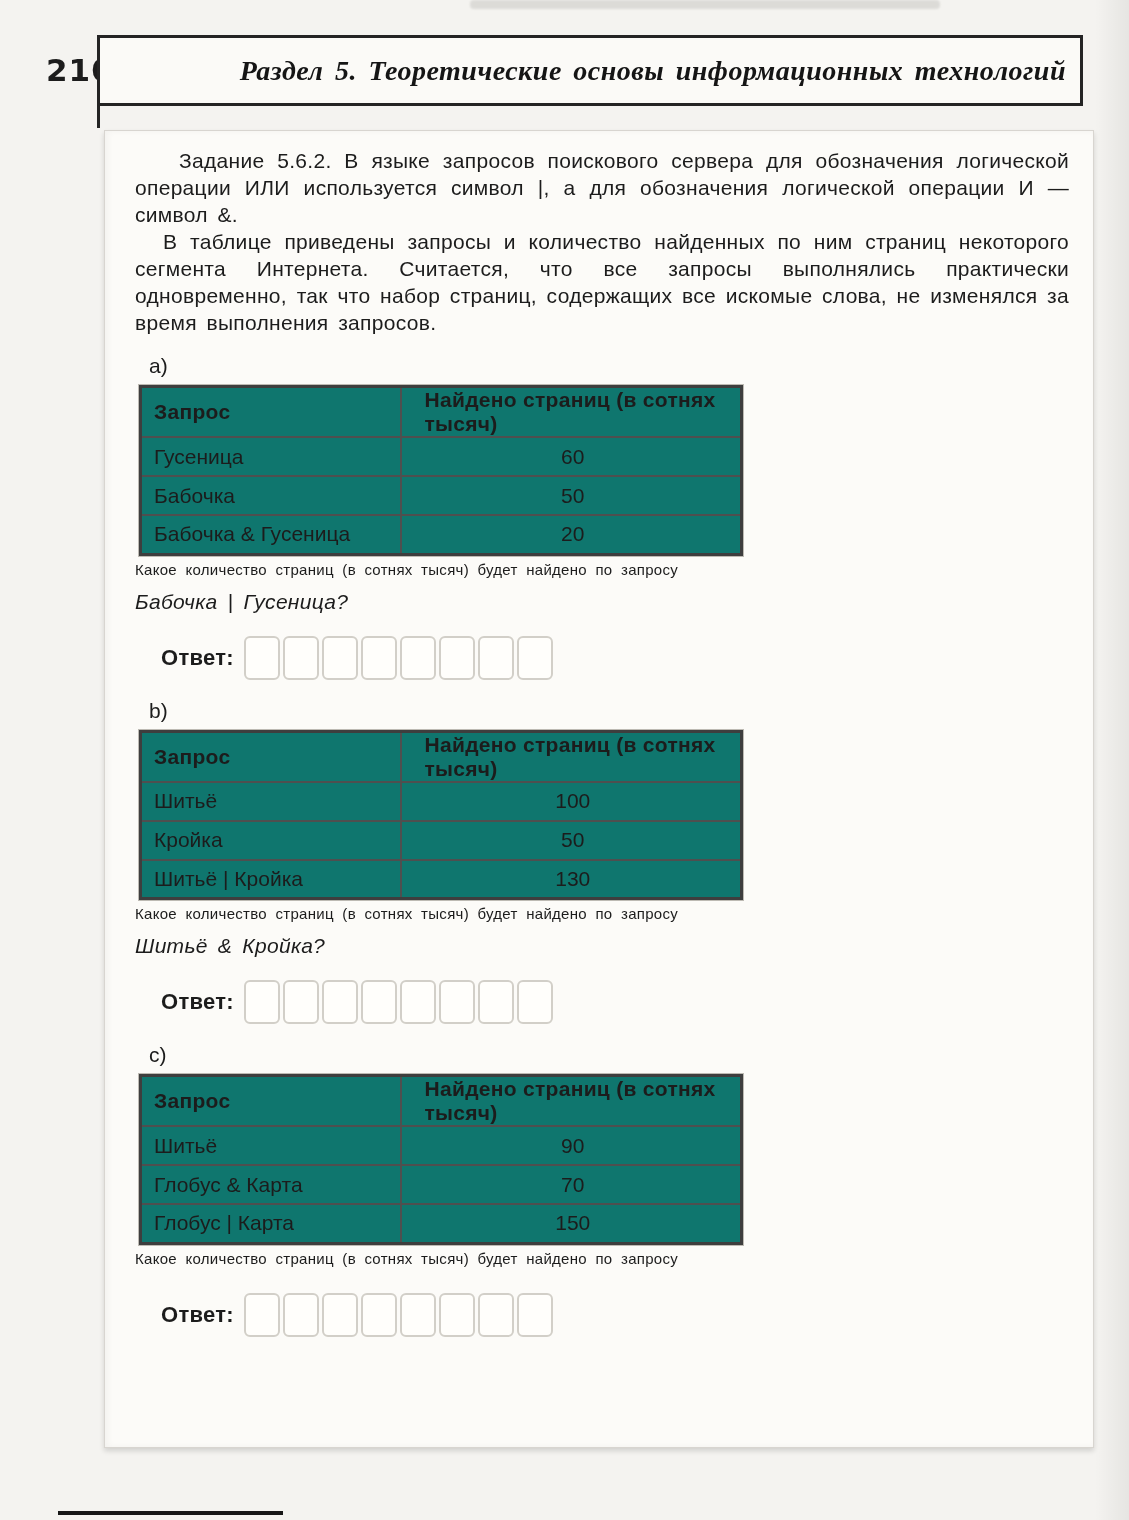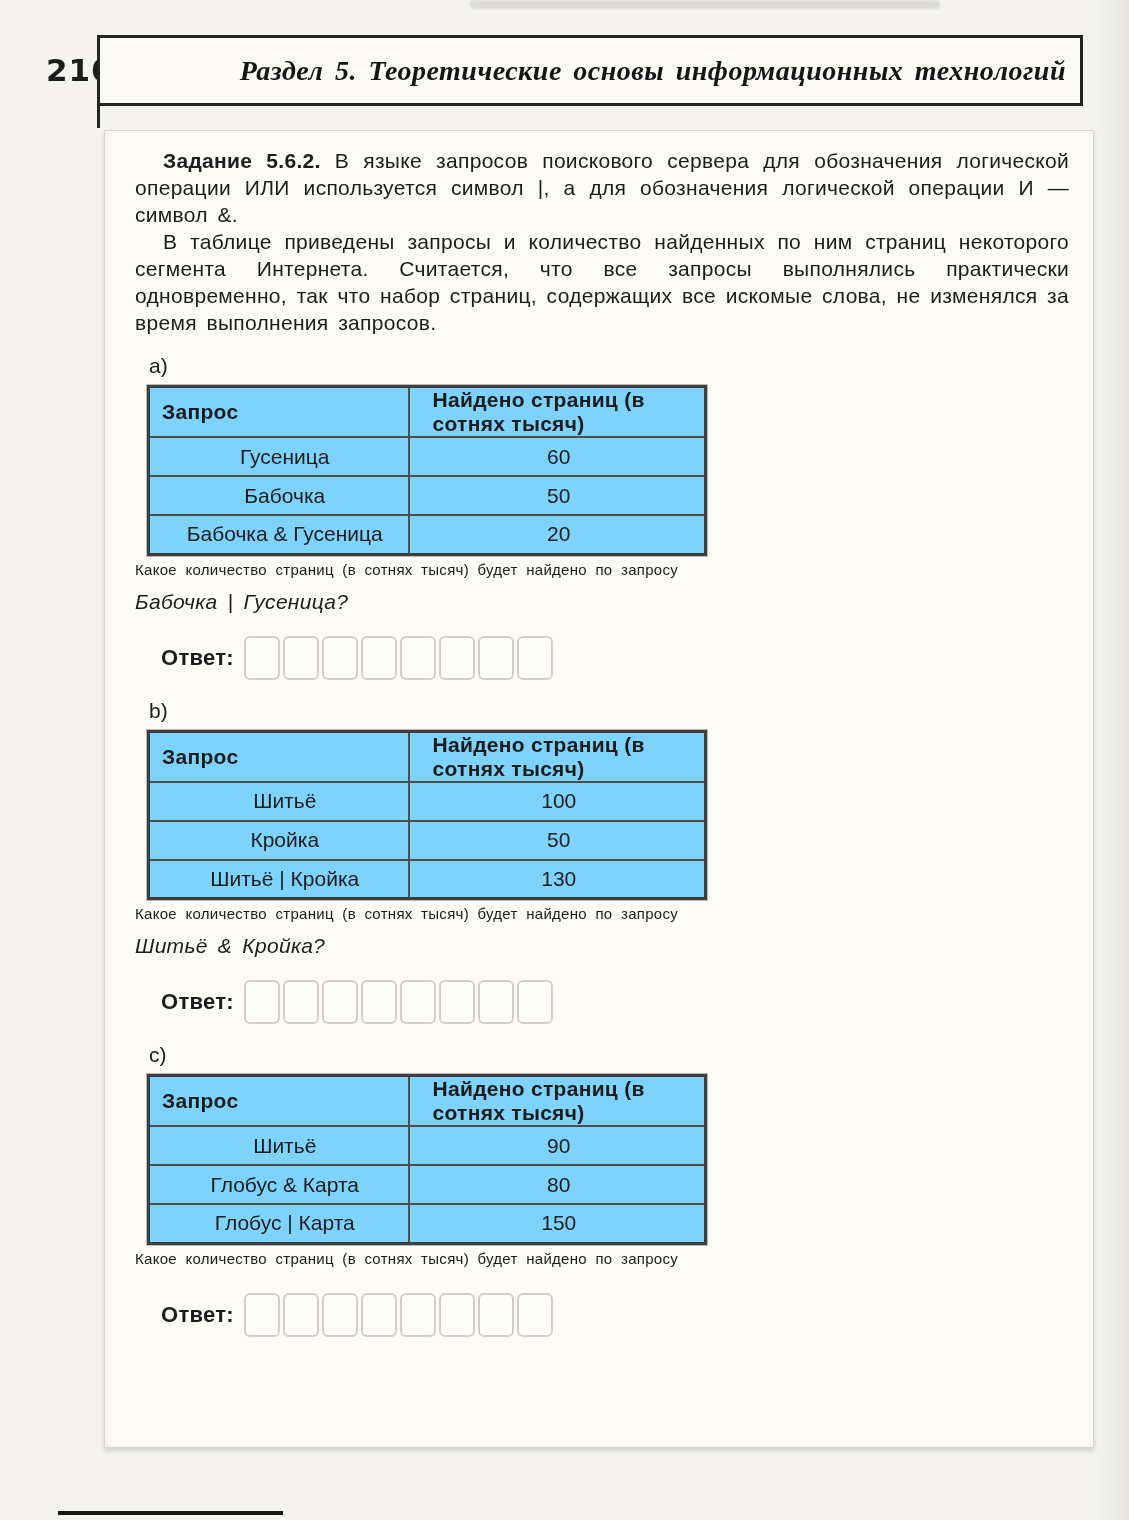--- a/index.html
+++ b/index.html
@@ -58,44 +58,44 @@
     box-shadow: 0 3px 5px rgba(0,0,0,0.14), inset 3px 0 6px rgba(0,0,0,0.04);
     padding: 16px 24px 0 30px;
   }
 
   .para {
     font-size: 21px; line-height: 27px;
     text-align: justify;
     letter-spacing: 0.3px; word-spacing: 3.5px;
     text-indent: 28px;
   }
-  .task-label { font-weight: bold; }
+  .task-label { font-weight: normal; margin-left: 16px; }
 
   .part-label {
     margin: 16px 0 0 14px;
     font-size: 21px; line-height: 27px;
   }
 
   table.qtable {
-    margin: 6px 0 0 12px;
-    width: 560px;
+    margin: 6px 0 0 4px;
+    width: 604px;
     border-collapse: collapse;
     border: 3px solid #3e3e3e;
     box-shadow: 0 0 0 1px #bdbab3;
-    background: #7dd3fc;
+    background: #0f766e;
   }
   table.qtable th, table.qtable td {
     border: 2px solid #4f4f4f;
     font-size: 21px;
   }
   table.qtable th {
     height: 42px; font-weight: bold; text-align: left;
     letter-spacing: 0.3px;
   }
-  table.qtable td { height: 39px; font-weight: normal; text-align: center; }
+  table.qtable td { height: 39px; font-weight: normal; }
   table.qtable .c1 { width: 260px; padding-left: 12px; }
   table.qtable .c2 { padding-left: 23px; }
   table.qtable td.c2 { text-align: center; padding-left: 4px; }
 
   .q-line {
     font-size: 15px; line-height: 27px;
     letter-spacing: 0.3px; word-spacing: 4px;
   }
   .q-query {
     margin-top: 5px;
@@ -219,21 +219,21 @@
         <th class="c2">Найдено страниц (в сотнях тысяч)</th>
       </tr>
     </thead>
     <tbody>
       <tr>
         <td class="c1">Шитьё</td>
         <td class="c2">90</td>
       </tr>
       <tr>
         <td class="c1">Глобус &amp; Карта</td>
-        <td class="c2">80</td>
+        <td class="c2">70</td>
       </tr>
       <tr>
         <td class="c1">Глобус | Карта</td>
         <td class="c2">150</td>
       </tr>
     </tbody>
   </table>
   <div class="q-line">Какое количество страниц (в сотнях тысяч) будет найдено по запросу</div>
   <div class="answer-row">
     <span class="answer-label">Ответ:</span>

